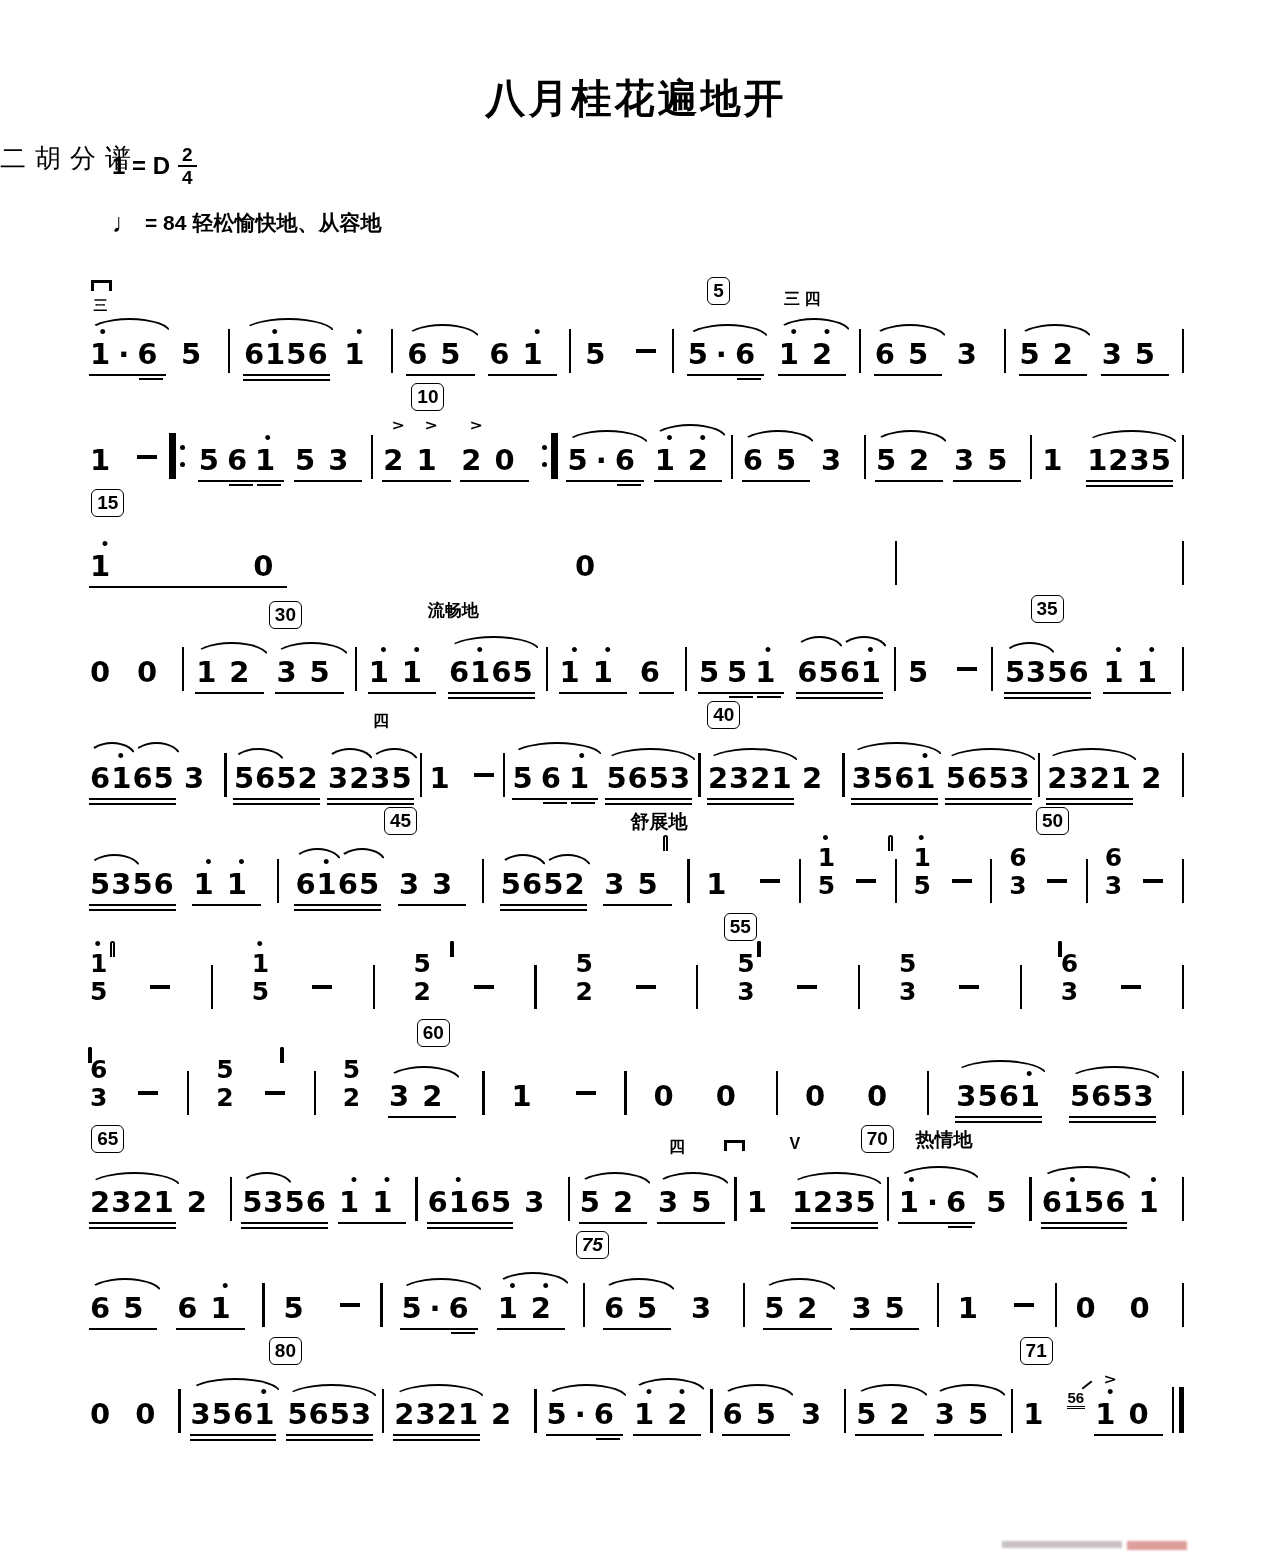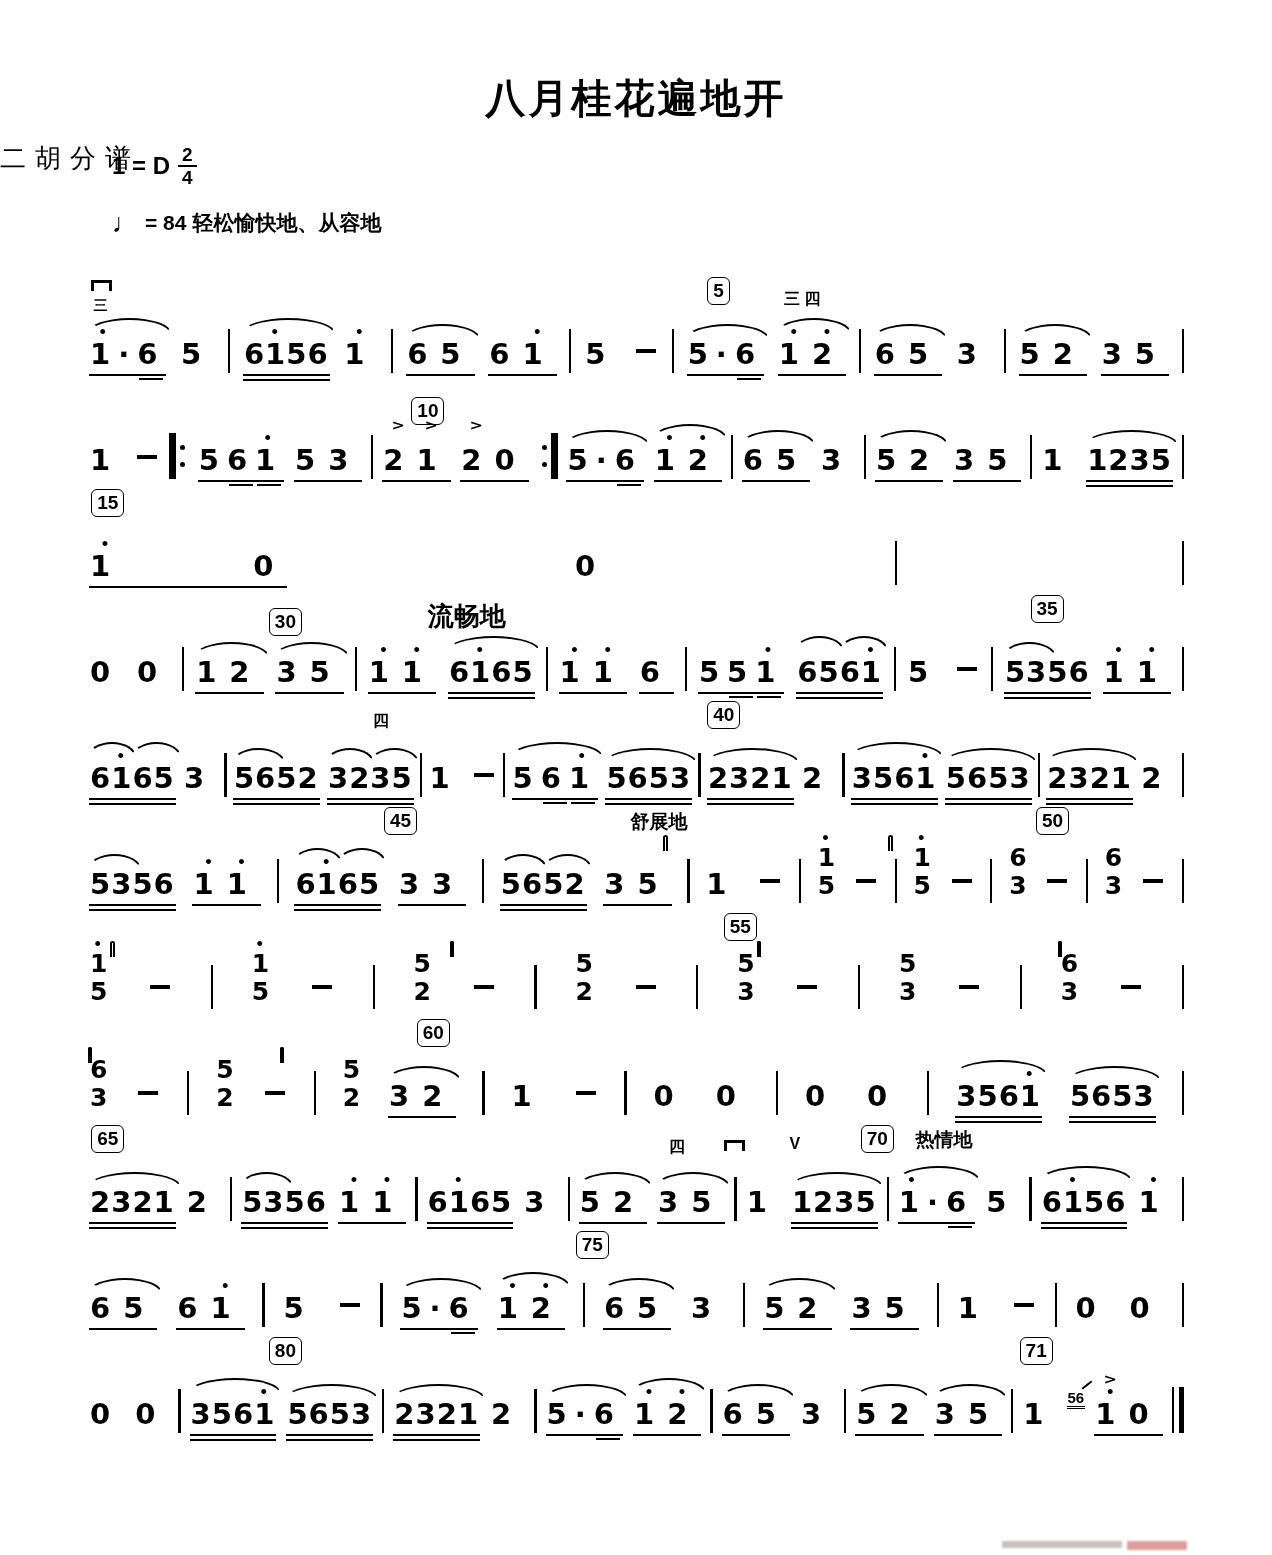--- a/index.html
+++ b/index.html
@@ -120,21 +120,21 @@
         <div class="g t2"><span class="ch">1<span class="od">•</span></span><span class="ch">2<span class="od">•</span></span><div class="ul ul1"></div><div class="slur" style="left: 0%; width: 100%; top: -20px;"></div></div>
         <div class="bl"></div>
         <div class="g t2"><span class="ch">6</span><span class="ch">5</span><div class="ul ul1"></div><div class="slur" style="left: 0%; width: 100%;"></div></div>
         <div class="g t2"><span class="ch">3</span></div>
         <div class="bl"></div>
         <div class="g t2"><span class="ch">5</span><span class="ch">2</span><div class="ul ul1"></div><div class="slur" style="left: 0%; width: 100%;"></div></div>
         <div class="g t2"><span class="ch">3</span><span class="ch">5</span><div class="ul ul1"></div></div>
         <div class="bl"></div>
       </div>
       <div class="line">
-        <div class="mk" style="left: 29.5%; top: 14px; text-align: right;"><span class="numbox">10</span></div>
+        <div class="mk" style="left: 29.5%; top: 0px; text-align: right;"><span class="numbox">10</span></div>
         <div class="g t2"><span class="ch">1</span></div>
         <div class="g t2"><span class="ch dash"></span></div>
         <div class="rs">
           <div class="thick"></div>
           <div class="thin"></div>
           <div class="rdots">
             <span class="rdot"></span>
             <span class="rdot"></span>
           </div>
         </div>
@@ -165,22 +165,22 @@
         <div class="bl"></div>
       </div>
       <div class="line">
         <div class="mk" style="left: 0.3%; top: 0px;"><span class="numbox">15</span></div>
         <div class="g t2"><span class="ch">1<span class="od">•</span></span><span class="gap"></span><span class="ch">0</span><div class="ul ul1"></div></div>
         <div class="g t2"><span class="ch">0</span></div>
         <div class="bl"></div>
         <div class="bl"></div>
       </div>
       <div class="line">
-        <div class="mk" style="left: 16.5%; top: 13px;"><span class="numbox">30</span></div>
-        <div class="mk" style="left: 31%; top: 4px;"><span class="annx" style="font-size: 26px;">流畅地</span></div>
+        <div class="mk" style="left: 16.5%; top: 6px;"><span class="numbox">30</span></div>
+        <div class="mk" style="left: 31%; top: 4px;"><span class="annx" style="font-size: 17px;">流畅地</span></div>
         <div class="mk" style="left: 86%; top: 0px;"><span class="numbox">35</span></div>
         <div class="g t2"><span class="ch">0</span></div>
         <div class="g t2"><span class="ch">0</span></div>
         <div class="bl"></div>
         <div class="g t2"><span class="ch">1</span><span class="ch">2</span><div class="ul ul1"></div><div class="slur" style="left: 0%; width: 100%;"></div></div>
         <div class="g t2"><span class="ch">3</span><span class="ch">5</span><div class="ul ul1"></div><div class="slur" style="left: 0%; width: 100%;"></div></div>
         <div class="bl"></div>
         <div class="g t2"><span class="ch">1<span class="od">•</span></span><span class="ch">1<span class="od">•</span></span><div class="ul ul1"></div></div>
         <div class="g t4"><span class="ch">6</span><span class="ch">1<span class="od">•</span></span><span class="ch">6</span><span class="ch">5</span><div class="ul ul1"></div><div class="ul ul2"></div><div class="slur" style="left: 0%; width: 100%; top: -20px;"></div></div>
         <div class="bl"></div>
@@ -388,21 +388,21 @@
         <div class="g t4"><span class="ch">1</span><span class="ch">2</span><span class="ch">3</span><span class="ch">5</span><div class="ul ul1"></div><div class="ul ul2"></div><div class="slur" style="left: 0%; width: 100%;"></div></div>
         <div class="bl"></div>
         <div class="g t3"><span class="ch">1<span class="od">•</span></span><span class="ch">·</span><span class="ch xu">6</span><div class="ul ul1"></div><div class="slur" style="left: 0%; width: 100%; top: -20px;"></div></div>
         <div class="g t2"><span class="ch">5</span></div>
         <div class="bl"></div>
         <div class="g t4"><span class="ch">6</span><span class="ch">1<span class="od">•</span></span><span class="ch">5</span><span class="ch">6</span><div class="ul ul1"></div><div class="ul ul2"></div><div class="slur" style="left: 0%; width: 100%; top: -20px;"></div></div>
         <div class="g t2"><span class="ch">1<span class="od">•</span></span></div>
         <div class="bl"></div>
       </div>
       <div class="line">
-        <div class="mk" style="left: 44.5%; top: 0px;"><span class="numbox">75</span></div>
+        <div class="mk" style="left: 44.5%; top: 0px; font-style: italic;"><span class="numbox">75</span></div>
         <div class="g t2"><span class="ch">6</span><span class="ch">5</span><div class="ul ul1"></div><div class="slur" style="left: 0%; width: 100%;"></div></div>
         <div class="g t2"><span class="ch">6</span><span class="ch">1<span class="od">•</span></span><div class="ul ul1"></div></div>
         <div class="bl"></div>
         <div class="g t2"><span class="ch">5</span></div>
         <div class="g t2"><span class="ch dash"></span></div>
         <div class="bl"></div>
         <div class="g t3"><span class="ch">5</span><span class="ch">·</span><span class="ch xu">6</span><div class="ul ul1"></div><div class="slur" style="left: 0%; width: 100%;"></div></div>
         <div class="g t2"><span class="ch">1<span class="od">•</span></span><span class="ch">2<span class="od">•</span></span><div class="ul ul1"></div><div class="slur" style="left: 0%; width: 100%; top: -20px;"></div></div>
         <div class="bl"></div>
         <div class="g t2"><span class="ch">6</span><span class="ch">5</span><div class="ul ul1"></div><div class="slur" style="left: 0%; width: 100%;"></div></div>

